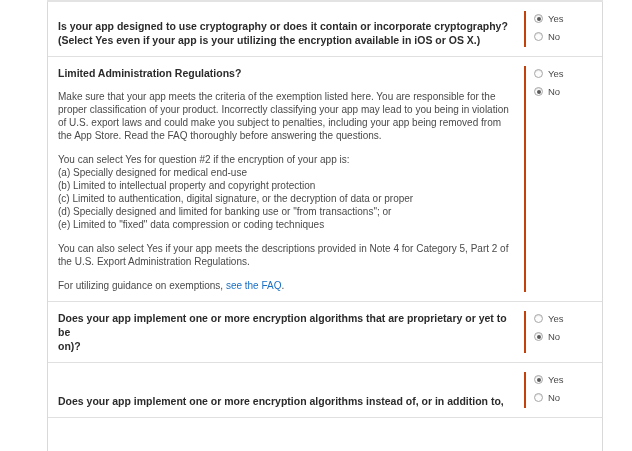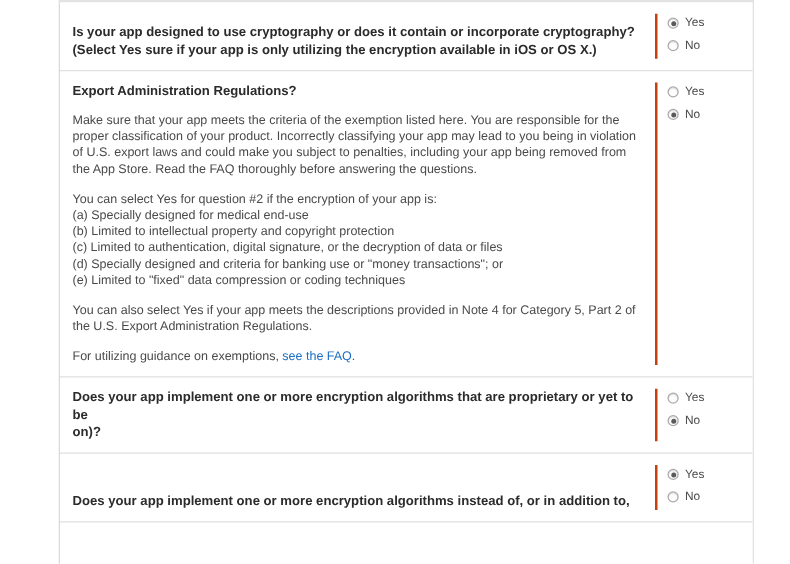--- a/index.html
+++ b/index.html
@@ -151,48 +151,48 @@
   <div class="left-gutter"></div>
   <div class="right-gutter"></div>
   <div class="top-rule"></div>
 
   <div class="content">
 
     <div class="qrow">
       <div class="qtext">
         <div class="qtitle">
           <span>Is your app designed to use cryptography or does it contain or incorporate cryptography?</span>
-          <span class="line2">(Select Yes sure if your app is only utilizing the encryption available in iOS or OS X.)</span>
-        </div>
-      </div>
-      <div class="answers">
-        <div class="opt">
-          <span class="radio checked"></span>
-          <span class="optlabel">Yes</span>
-        </div>
-        <div class="opt">
-          <span class="radio"></span>
-          <span class="optlabel">No</span>
-        </div>
-      </div>
-    </div>
-
-    <div class="qrow">
-      <div class="qtext">
-        <div class="qtitle">
-          <span class="line2">Export Administration Regulations?</span>
+          <span class="line2">(Select Yes even if your app is your utilizing the encryption available in iOS or OS X.)</span>
+        </div>
+      </div>
+      <div class="answers">
+        <div class="opt">
+          <span class="radio checked"></span>
+          <span class="optlabel">Yes</span>
+        </div>
+        <div class="opt">
+          <span class="radio"></span>
+          <span class="optlabel">No</span>
+        </div>
+      </div>
+    </div>
+
+    <div class="qrow">
+      <div class="qtext">
+        <div class="qtitle">
+          <span class="line2">Limited Administration Regulations?</span>
         </div>
         <div class="qbody">
           <p>Make sure that your app meets the criteria of the exemption listed here. You are responsible for the proper classification of your product. Incorrectly classifying your app may lead to you being in violation of U.S. export laws and could make you subject to penalties, including your app being removed from the App Store. Read the FAQ thoroughly before answering the questions.</p>
           <p>
             <span class="listline">You can select Yes for question #2 if the encryption of your app is:</span>
             <span class="listline">(a) Specially designed for medical end-use</span>
             <span class="listline">(b) Limited to intellectual property and copyright protection</span>
-            <span class="listline">(c) Limited to authentication, digital signature, or the decryption of data or files</span>
-            <span class="listline">(d) Specially designed and criteria for banking use or "money transactions"; or</span>
+            <span class="listline">(c) Limited to authentication, digital signature, or the decryption of data or proper</span>
+            <span class="listline">(d) Specially designed and limited for banking use or "from transactions"; or</span>
             <span class="listline">(e) Limited to "fixed" data compression or coding techniques</span>
           </p>
           <p>You can also select Yes if your app meets the descriptions provided in Note 4 for Category 5, Part 2 of the U.S. Export Administration Regulations.</p>
           <p>
             <span>For utilizing guidance on exemptions, </span><a class="link" href="#">see the FAQ</a><span>.</span>
           </p>
         </div>
       </div>
       <div class="answers">
         <div class="opt">

